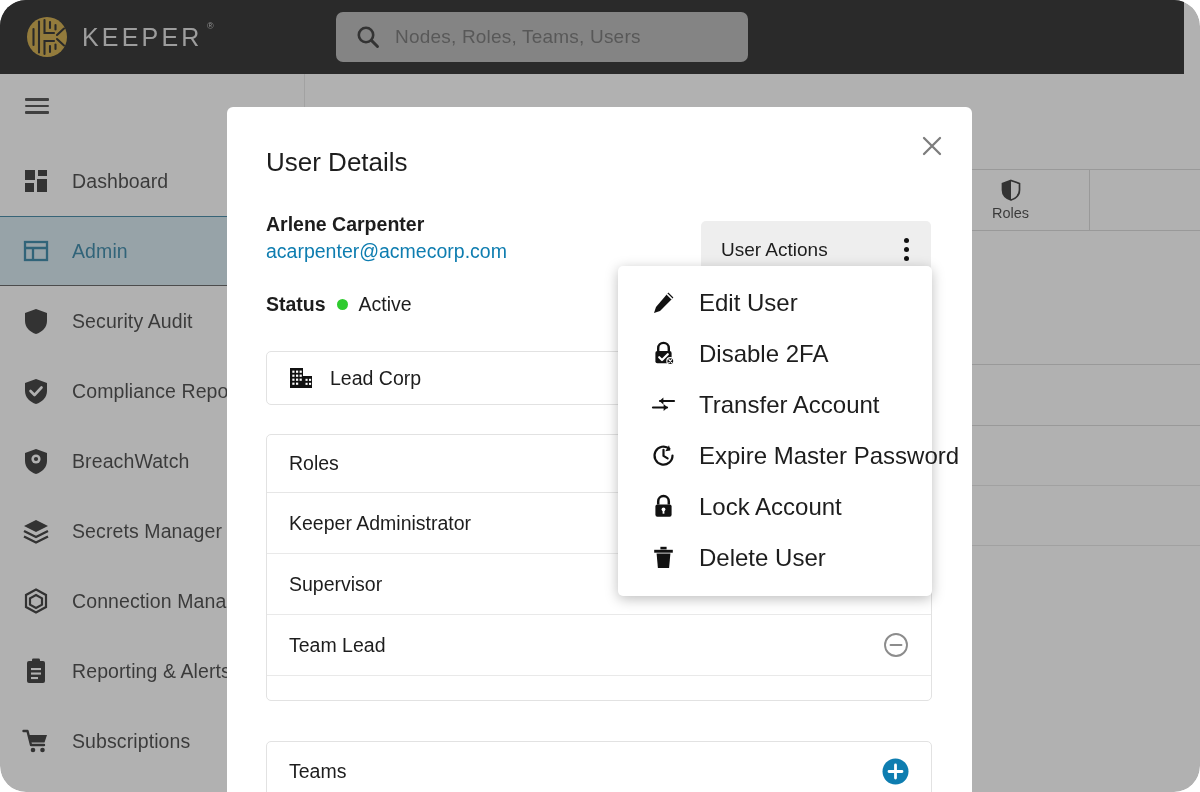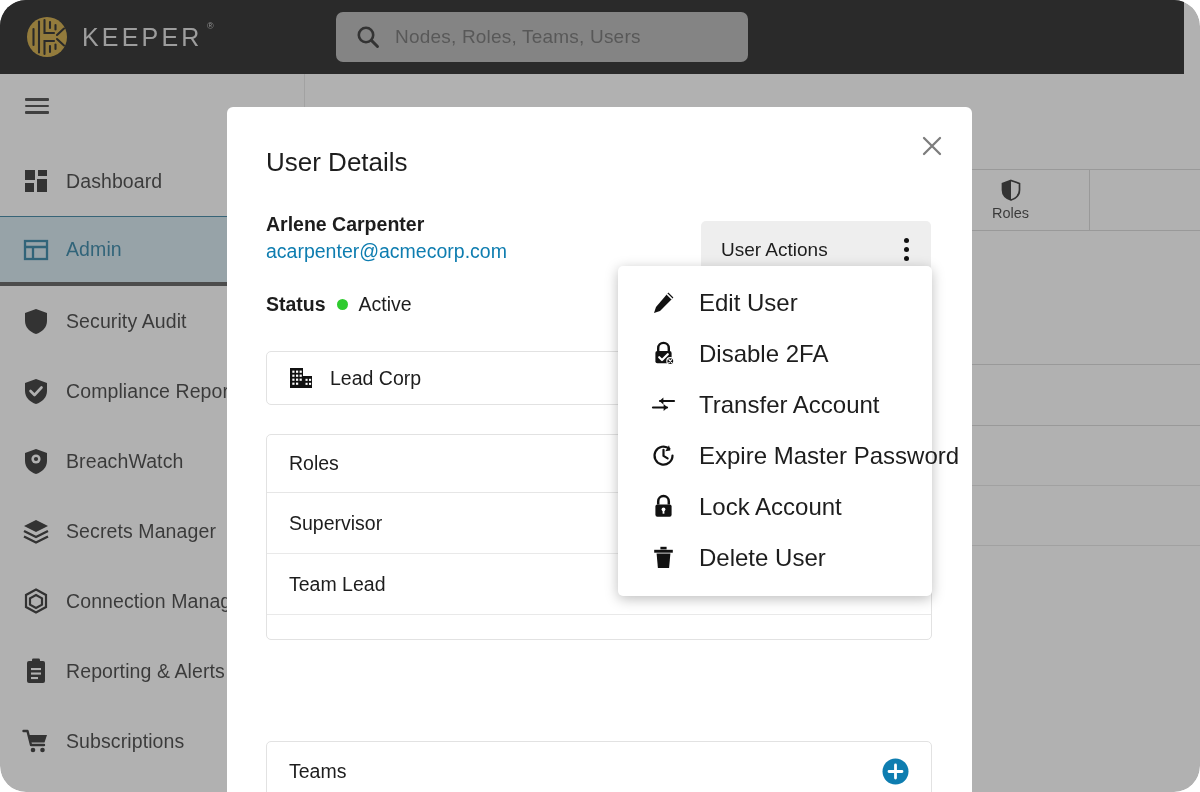--- a/index.html
+++ b/index.html
@@ -66,31 +66,31 @@
     display: flex; flex-direction: column; justify-content: space-between;
   }
   .hamburger span { display: block; height: 2.6px; background: #2b2b2b; border-radius: 1px; }
 
   .nav { position: absolute; left: 0; top: 72px; width: 305px; }
   .nav-item {
     position: relative;
     height: 70px;
     display: flex; align-items: center;
     padding-left: 22px;
-    gap: 16px;
+    gap: 22px;
     color: #1d1d1d;
   }
   .nav-item .nav-icon { width: 28px; height: 28px; flex: 0 0 28px; display: block; }
   .nav-item .nav-label {
     font-size: 19.5px; color: #1f1f1f; letter-spacing: .1px; white-space: nowrap;
   }
   .nav-item.active {
     background: #cfe4ee;
     border-top: 1px solid #1a6e92;
-    border-bottom: 4px solid #404040;
+    border-bottom: 1px solid #404040;
   }
   .nav-item.active .nav-label { color: #0e6e96; }
 
   
   .content {
     position: absolute; left: 306px; top: 74px;
     width: 894px; height: 718px;
     background: #ffffff;
     overflow: hidden;
   }
@@ -456,20 +456,27 @@
         </g>
       </svg>
       <span class="node-label">Lead Corp</span>
     </div>
 
     <div class="panel panel-roles">
       <div class="panel-head">
         <span class="panel-title">Roles</span>
       </div>
 
+      <div class="row">
+        <span class="row-label">Keeper Administrator</span>
+        <svg class="minus-btn" viewBox="0 0 26 26">
+          <circle cx="13" cy="13" r="11" fill="none" stroke="#8c8c8c" stroke-width="1.9"></circle>
+          <path d="M7.5 13 H18.5" stroke="#8c8c8c" stroke-width="1.9" stroke-linecap="round"></path>
+        </svg>
+      </div>
 
       <div class="row">
         <span class="row-label">Supervisor</span>
         <svg class="minus-btn" viewBox="0 0 26 26">
           <circle cx="13" cy="13" r="11" fill="none" stroke="#8c8c8c" stroke-width="1.9"></circle>
           <path d="M7.5 13 H18.5" stroke="#8c8c8c" stroke-width="1.9" stroke-linecap="round"></path>
         </svg>
       </div>
 
       <div class="row">

